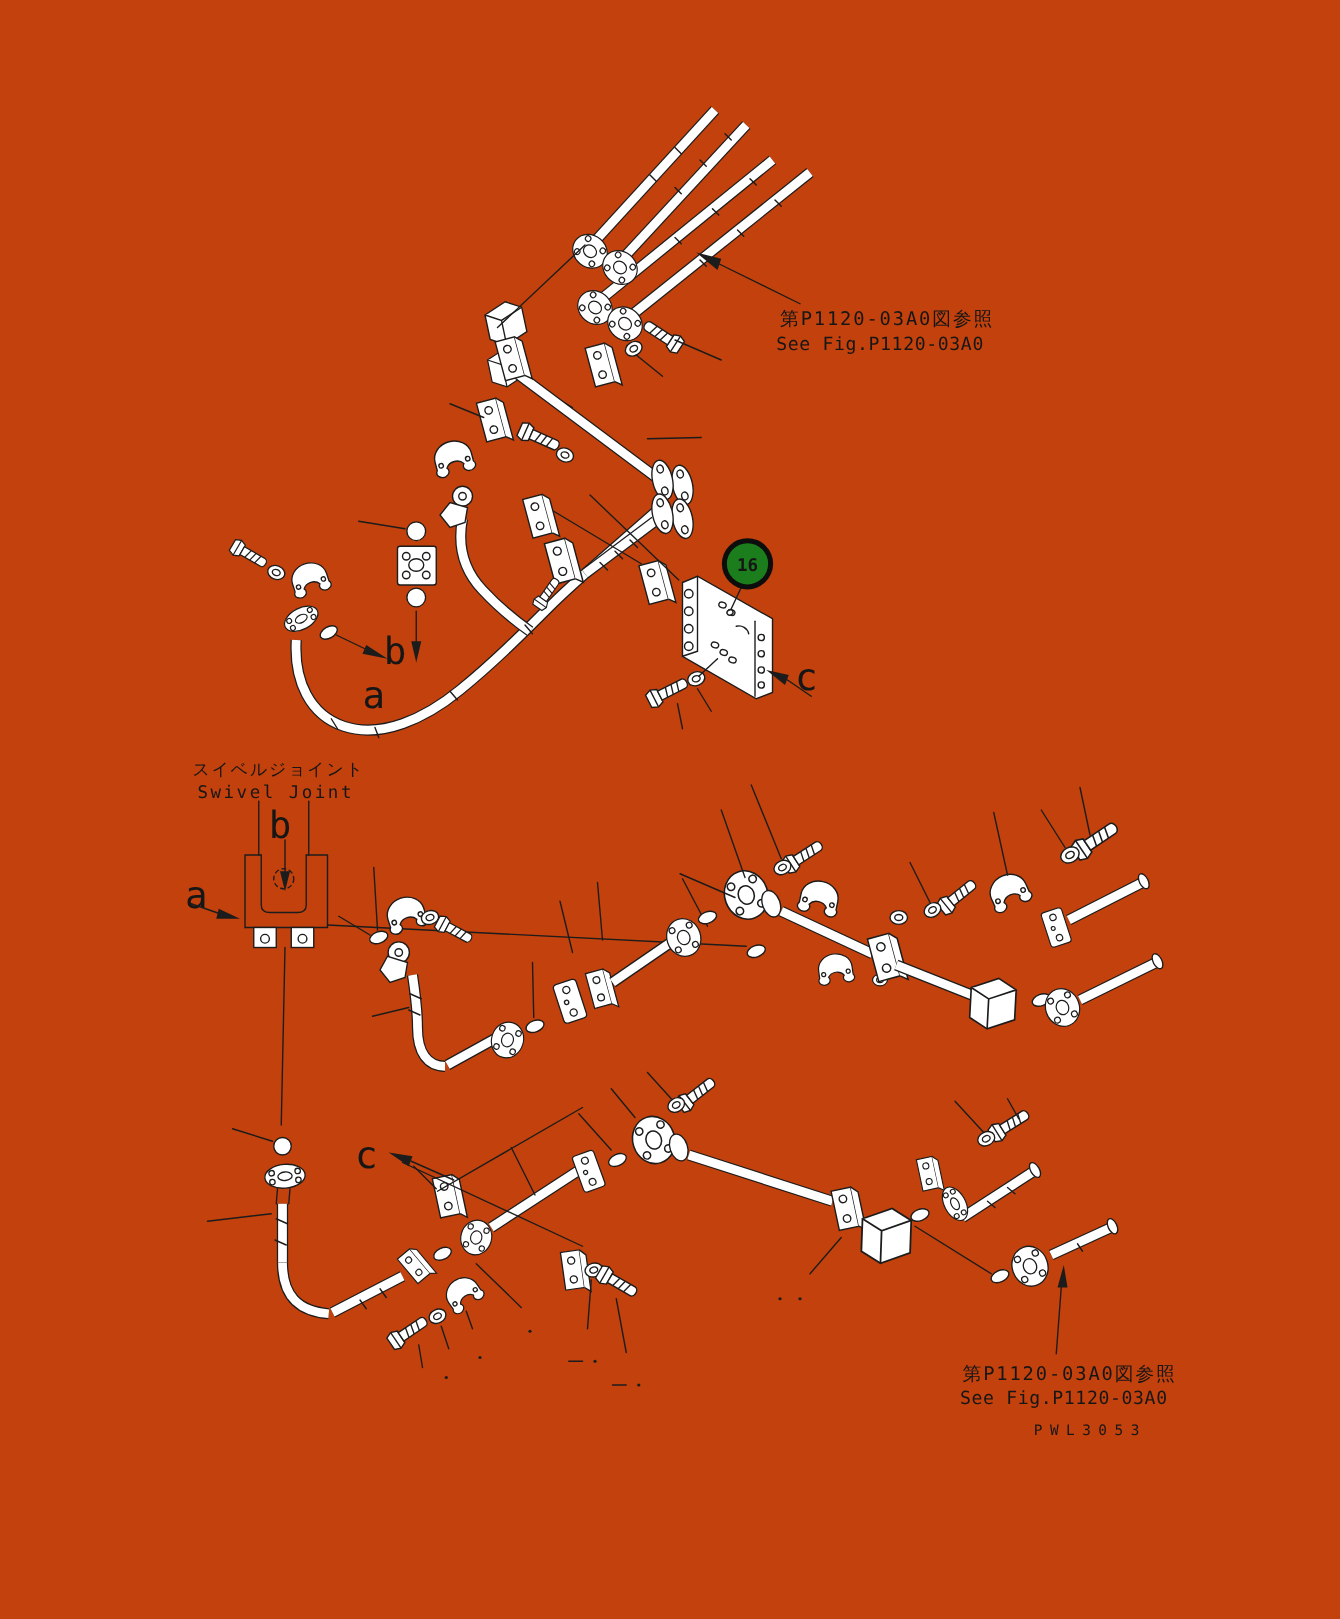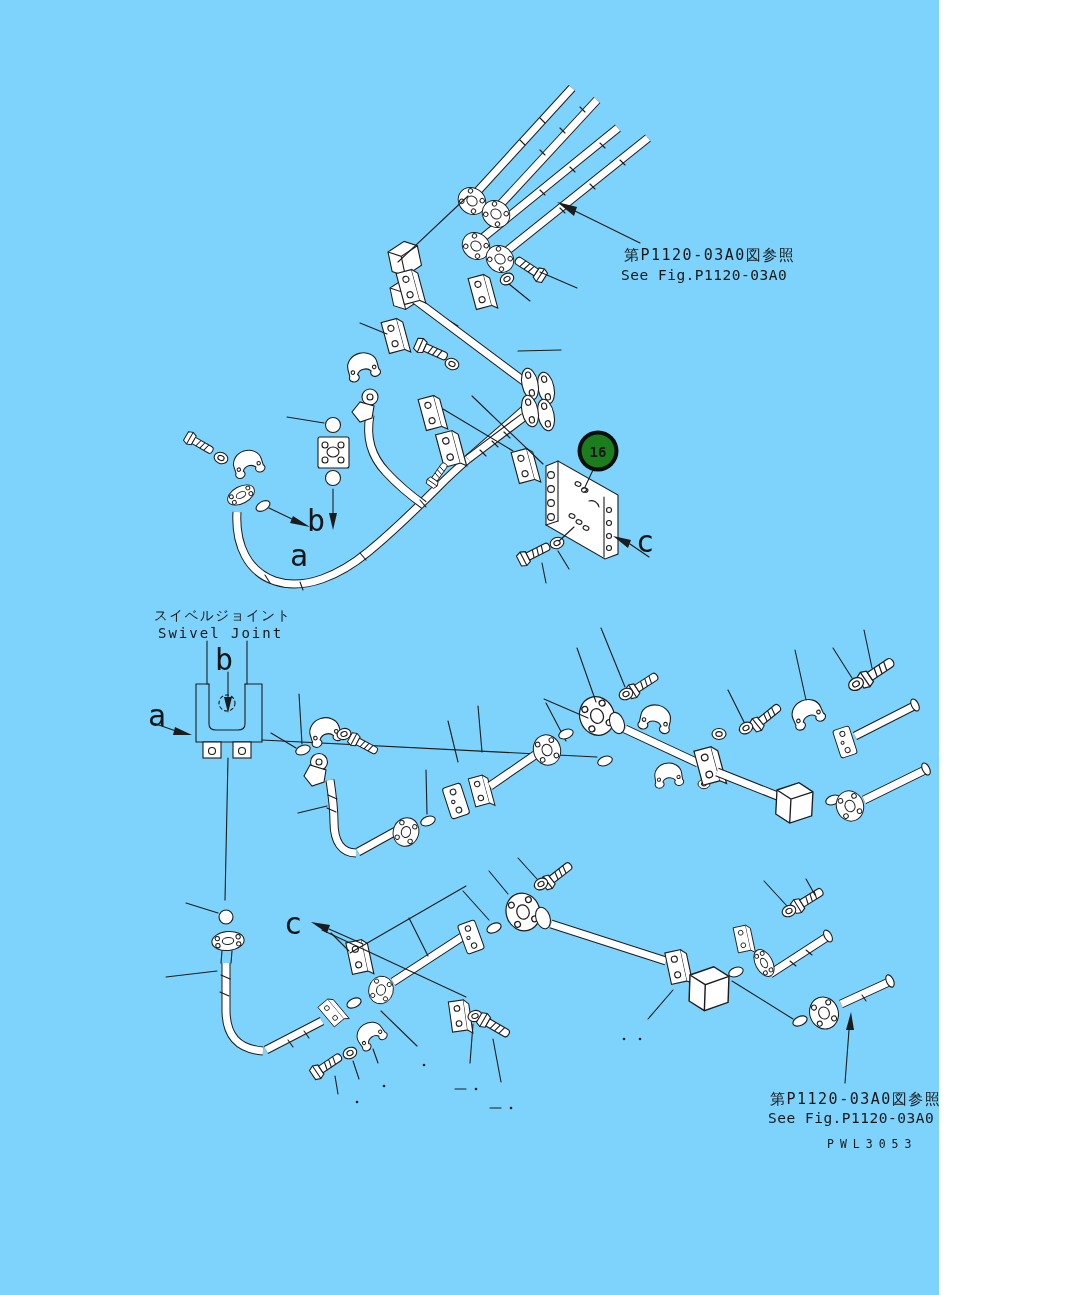--- a/index.html
+++ b/index.html
@@ -1,16 +1,16 @@
 <!DOCTYPE html>
 <html><head>
 <meta charset="utf-8">
 <style>
   html,body{margin:0;padding:0;background:#fff;}
-  .page{position:relative;width:939px;height:1295px;background:#7dd3fc;overflow:hidden;
+  .page{position:relative;width:1072px;height:1295px;background:#c2410c;overflow:hidden;
         font-family:"DejaVu Sans Mono",monospace;}
   svg{position:absolute;left:0;top:0;}
   svg .s  {stroke:#1c1c1c;stroke-width:1.1;fill:none;stroke-linecap:round;}
   svg .f  {stroke:#1c1c1c;stroke-width:1.1;fill:#ffffff;}
   svg .blk{fill:#1c1c1c;stroke:none;}
   svg .tb {stroke:#1c1c1c;fill:none;stroke-width:9;stroke-linecap:butt;}
   svg .tw {stroke:#ffffff;fill:none;stroke-width:7;stroke-linecap:butt;}
   svg text{fill:#161616;}
   .note  {font:15px "DejaVu Sans Mono",monospace;letter-spacing:1.5px;}
   .noteen{font:14.5px "DejaVu Sans Mono",monospace;letter-spacing:0.5px;}

